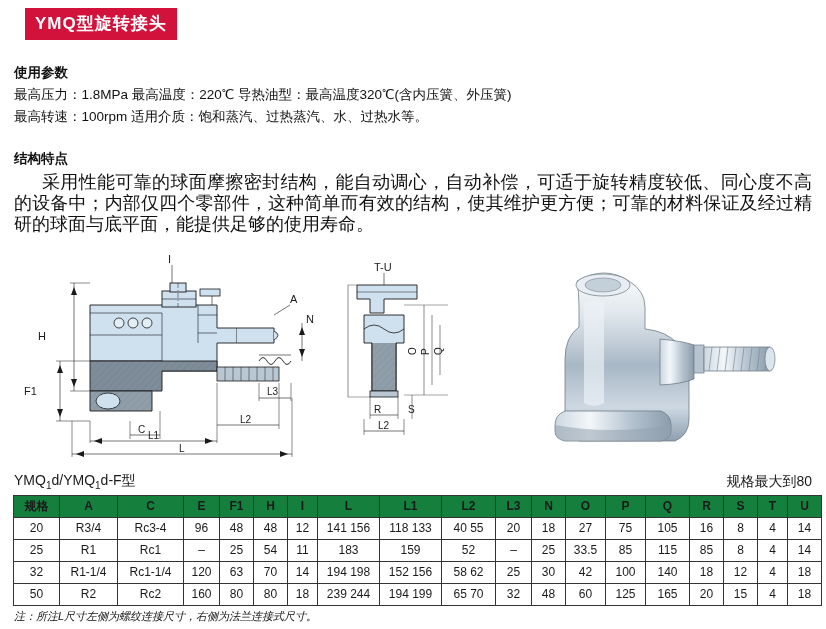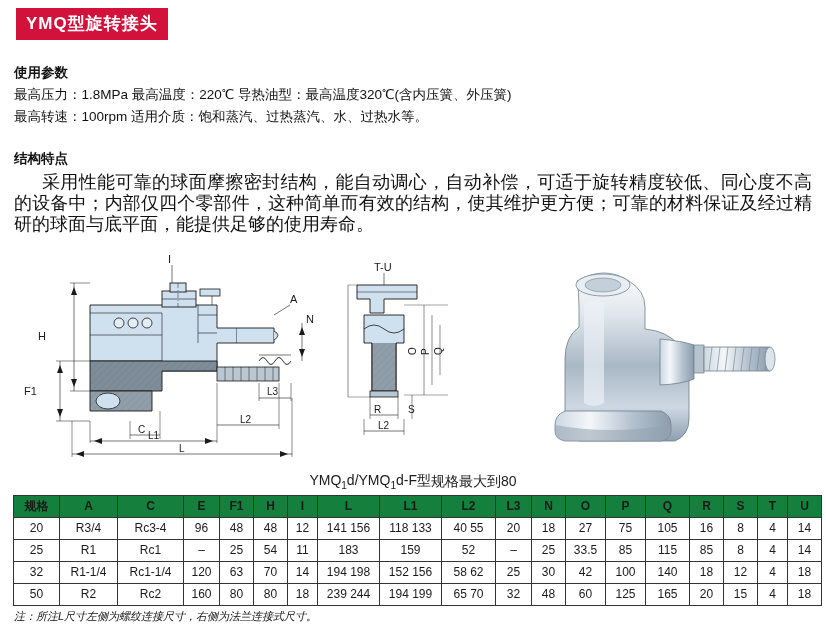--- a/index.html
+++ b/index.html
@@ -25,21 +25,21 @@
   
   .title-banner {
     display: inline-block;
     background: #d3123c;
     color: #ffffff;
     font-size: 17px;
     font-weight: bold;
     letter-spacing: 1px;
     padding: 4px 10px 5px 10px;
     margin-top: 8px;
-    margin-left: 4px;
+    margin-left: 13px;
   }
   
   .section-head {
     font-size: 13.5px;
     font-weight: bold;
     color: #111;
     margin: 24px 0 4px 2px;
   }
   .param-line {
     font-size: 13.5px;
@@ -62,21 +62,21 @@
     margin-top: 8px;
   }
   .fig-svg {
     position: absolute;
     left: 0;
     top: 0;
   }
   
   .model-row {
     display: flex;
-    justify-content: center;
+    justify-content: space-between;
     align-items: flex-end;
     font-size: 14px;
     margin: 4px 2px 4px 2px;
   }
   .model-row .model-name { font-weight: normal; }
   .model-row .model-note { font-weight: normal; }
   .sub { font-size: 10px; vertical-align: sub; }
   
   table.spec {
     border-collapse: collapse;

